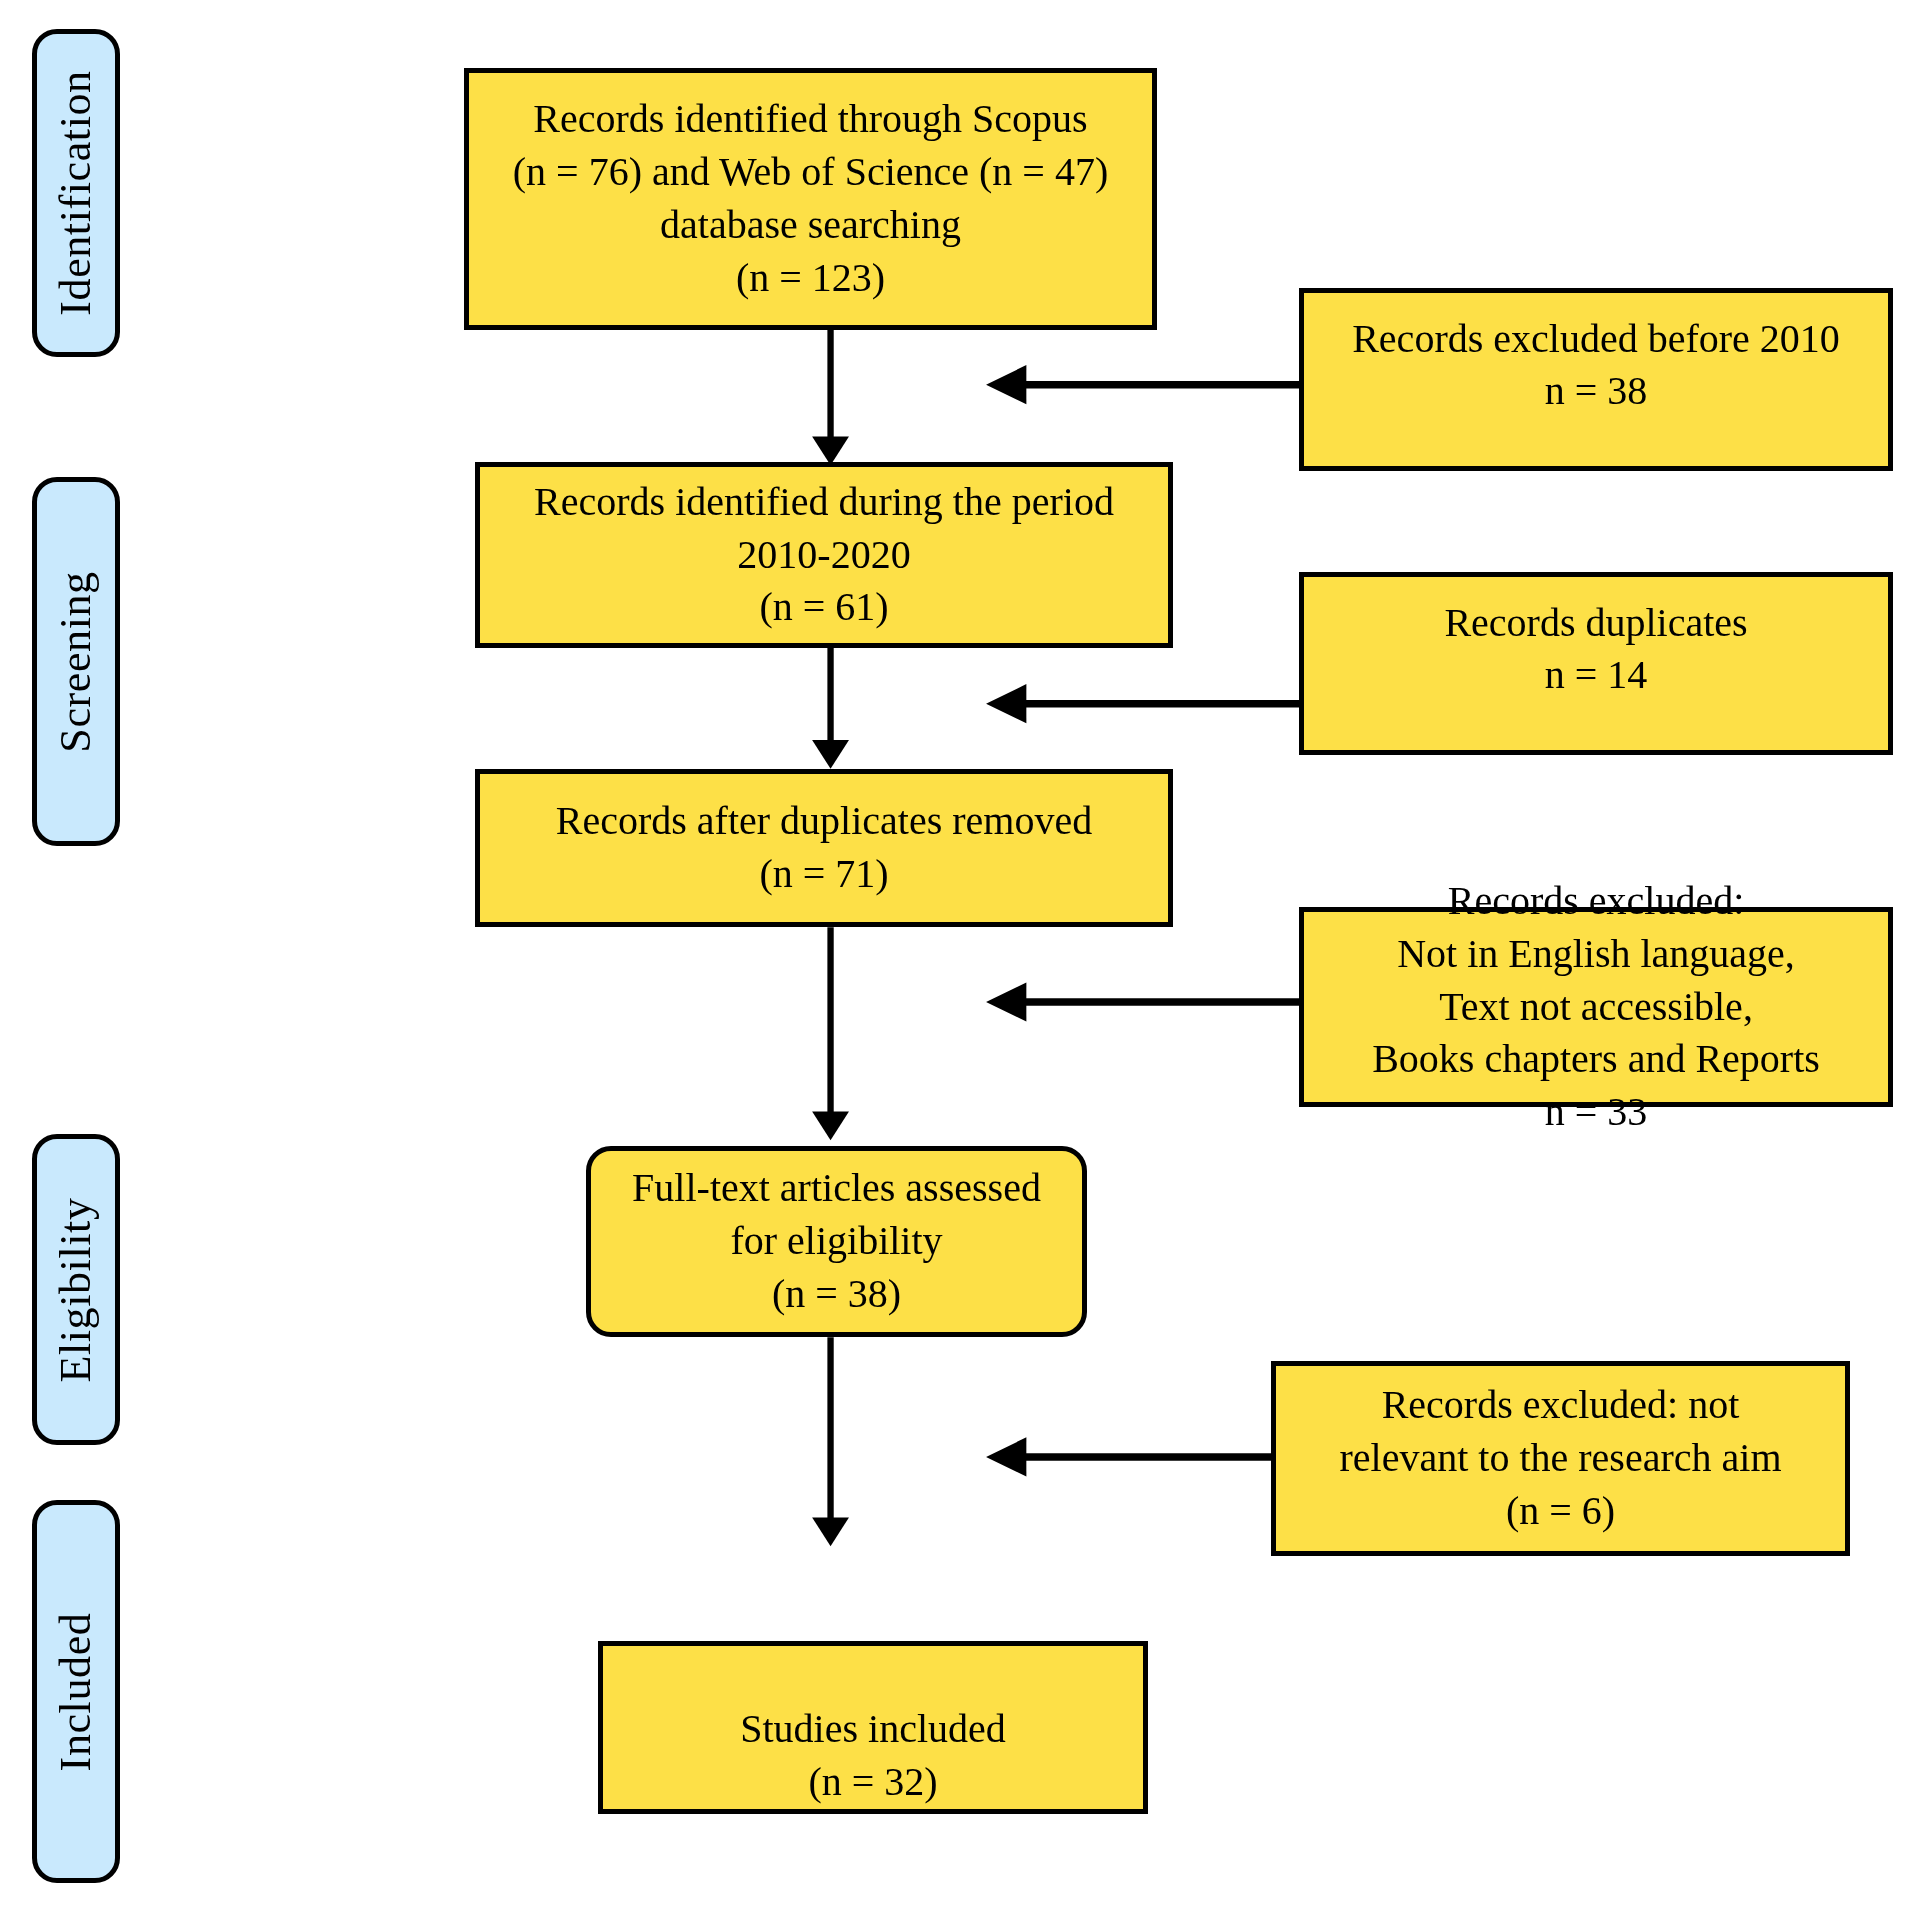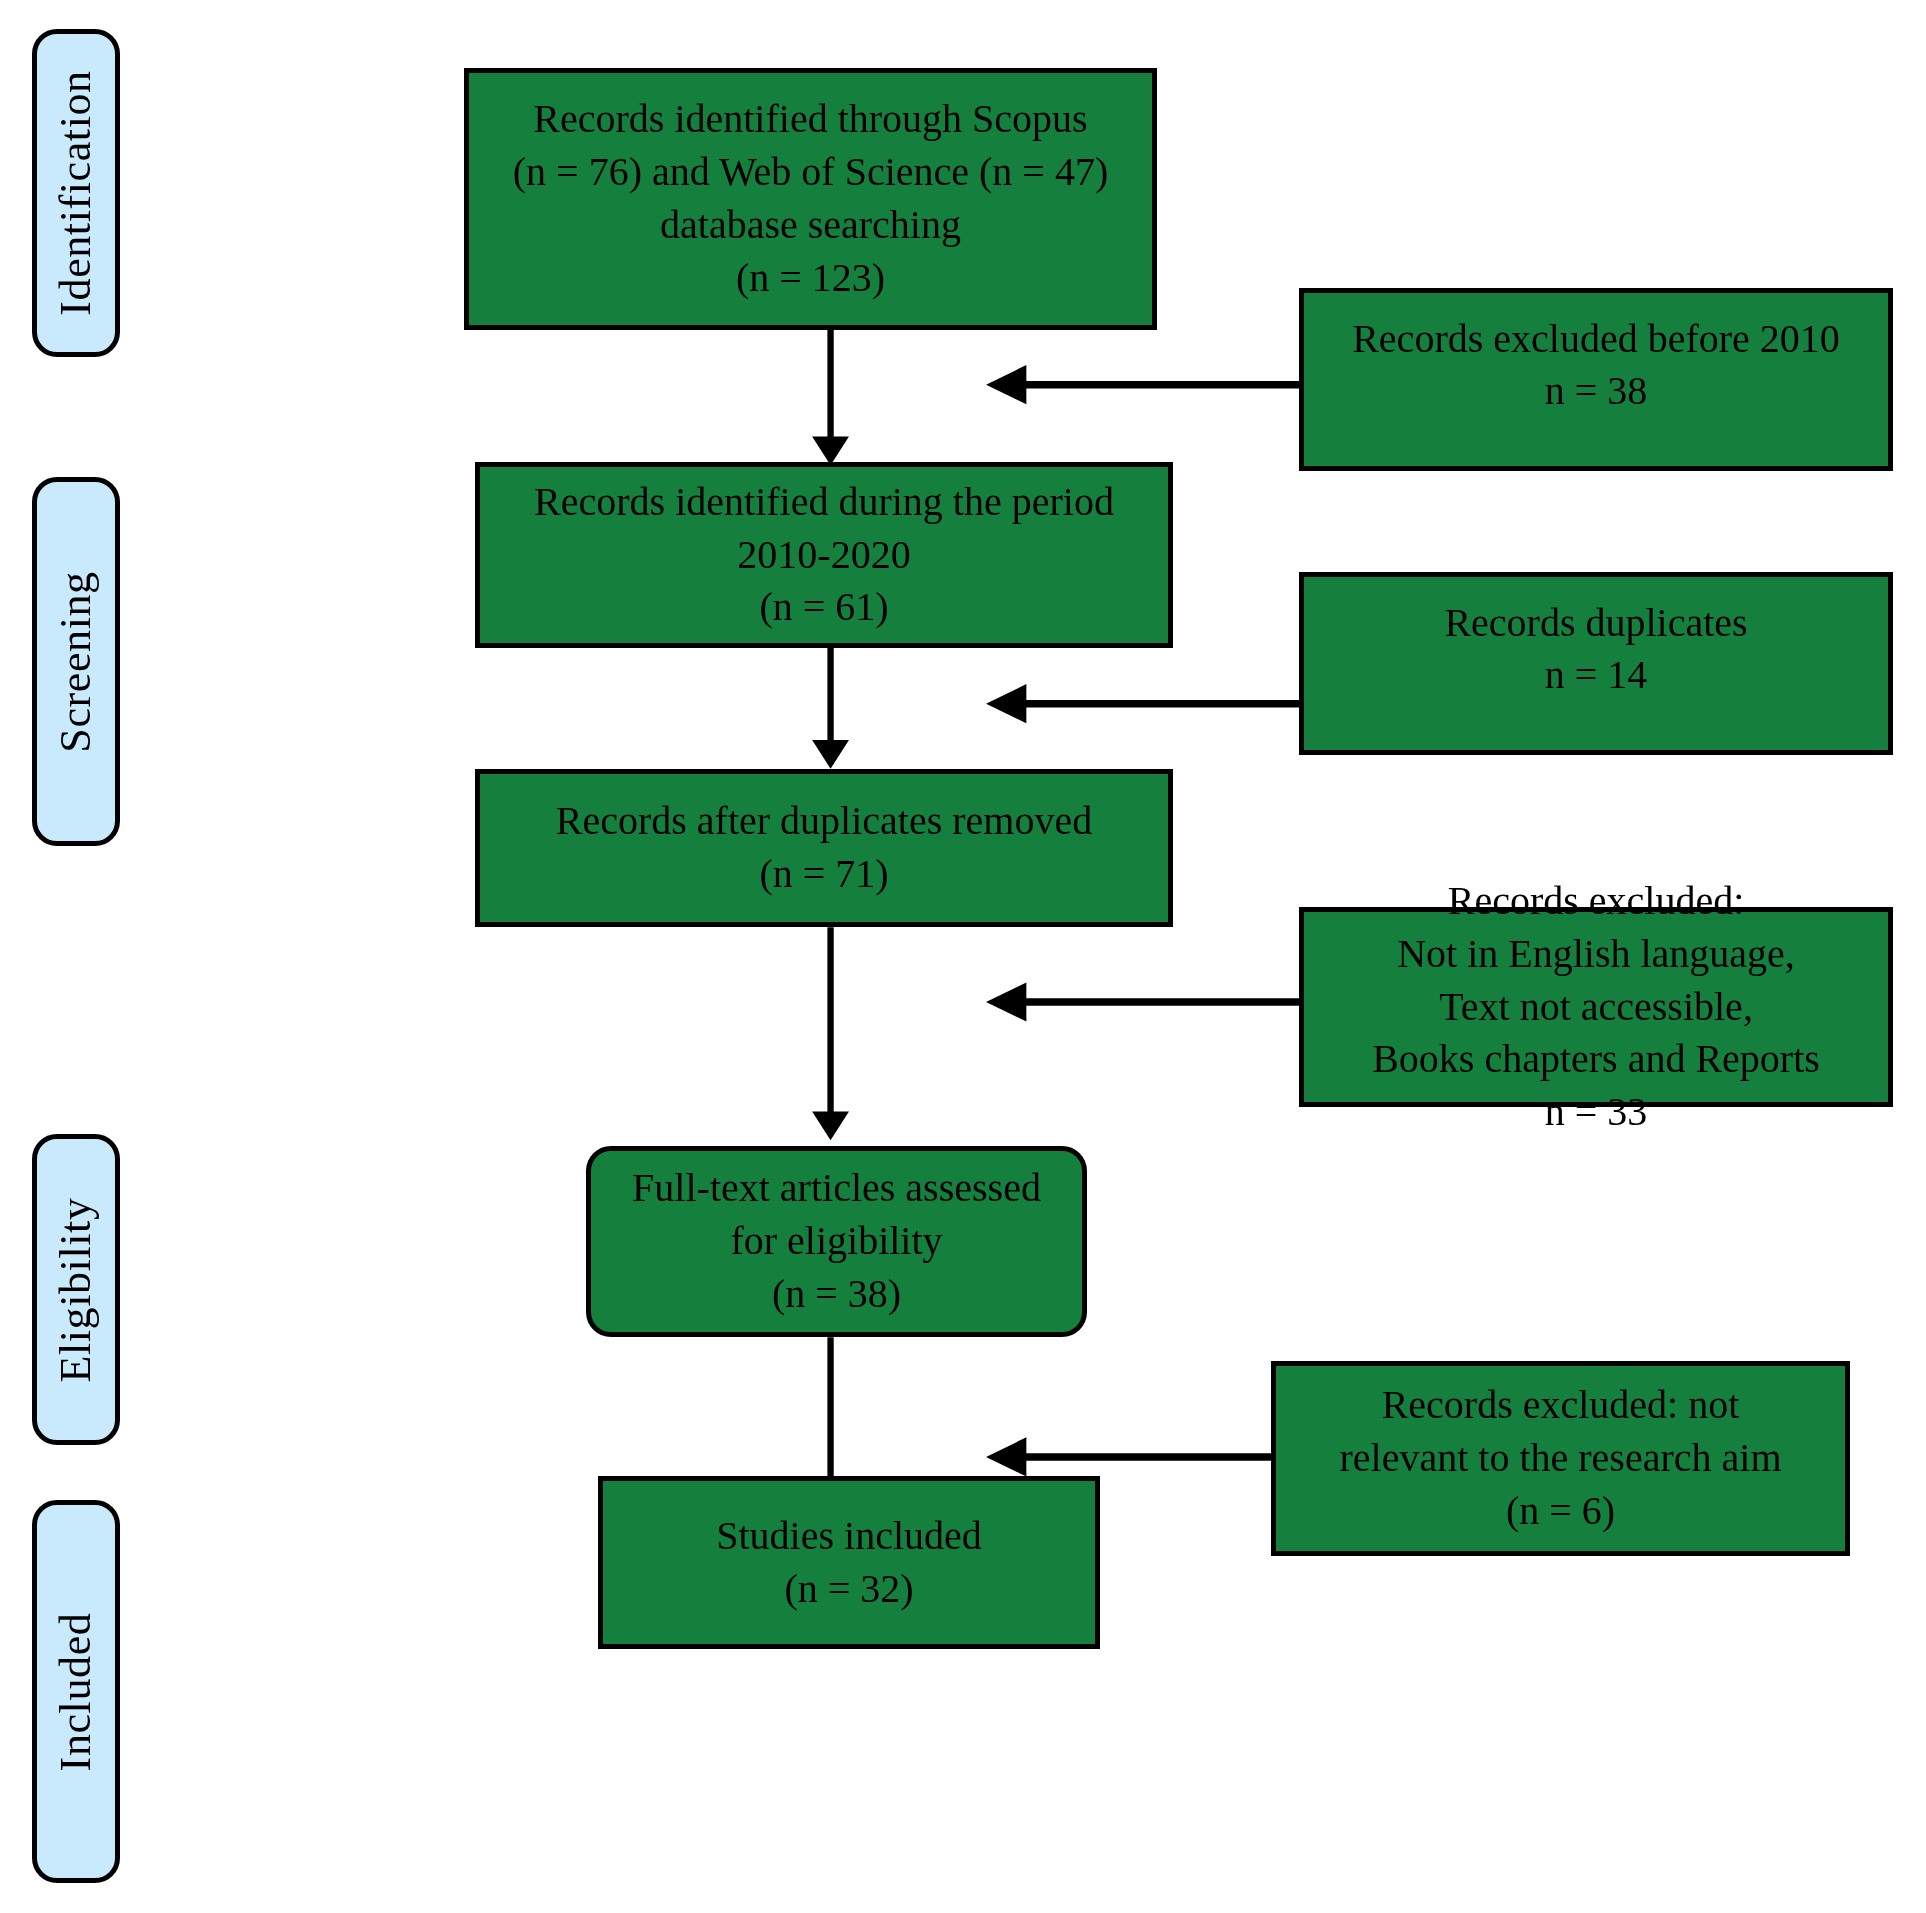--- a/index.html
+++ b/index.html
@@ -40,21 +40,21 @@
     transform: rotate(-90deg);
     white-space: nowrap;
     font-family: "Liberation Serif", "DejaVu Serif", serif;
     font-size: 44px;
     letter-spacing: 0.6px;
     color: #000000;
     line-height: 1;
   }
   .flow-box {
     position: absolute;
-    background: #15803d;
+    background: #fde047;
     border: 5.2px solid #000000;
     box-sizing: border-box;
     display: flex;
     justify-content: center;
     text-align: center;
     color: #000000;
     font-family: "Liberation Serif", "DejaVu Serif", serif;
     font-size: 40px;
     line-height: 1.32;
   }
@@ -164,21 +164,21 @@
   </div>
 
   <div class="flow-box v-center" style="left:586px; top:1146px; width:501px; height:191px;border-radius:25px;">
     <div class="box-text">
       <span class="box-line">Full-text articles assessed</span>
       <span class="box-line">for eligibility</span>
       <span class="box-line">(n = 38)</span>
     </div>
   </div>
 
-  <div class="flow-box v-center" style="left:598px; top:1476px; width:502px; height:173px;">
+  <div class="flow-box v-center" style="left:598px; top:1641px; width:550px; height:173px;align-items:flex-end;">
     <div class="box-text">
       <span class="box-line">Studies included</span>
       <span class="box-line">(n = 32)</span>
     </div>
   </div>
 
   <div class="flow-box v-top" style="left:1299px; top:288px; width:594px; height:183px;">
     <div class="box-text">
       <span class="box-line">Records excluded before 2010</span>
       <span class="box-line">n = 38</span>

